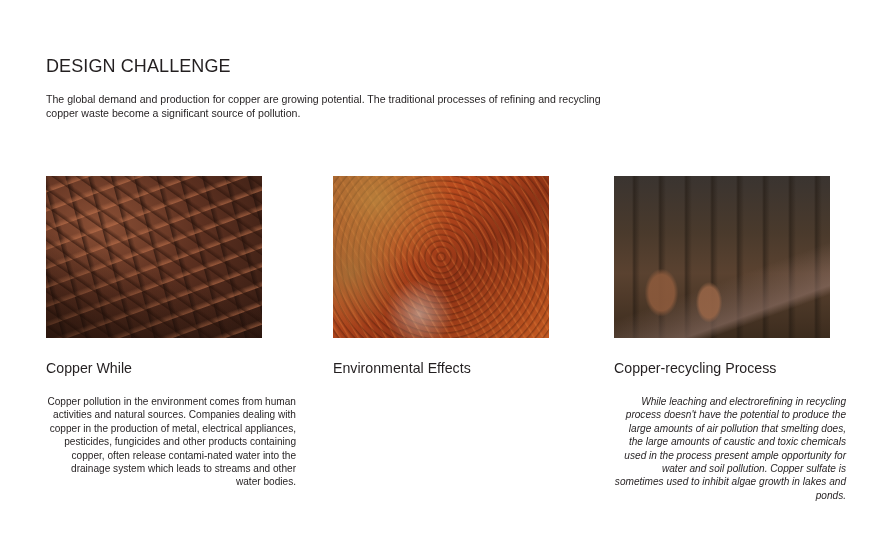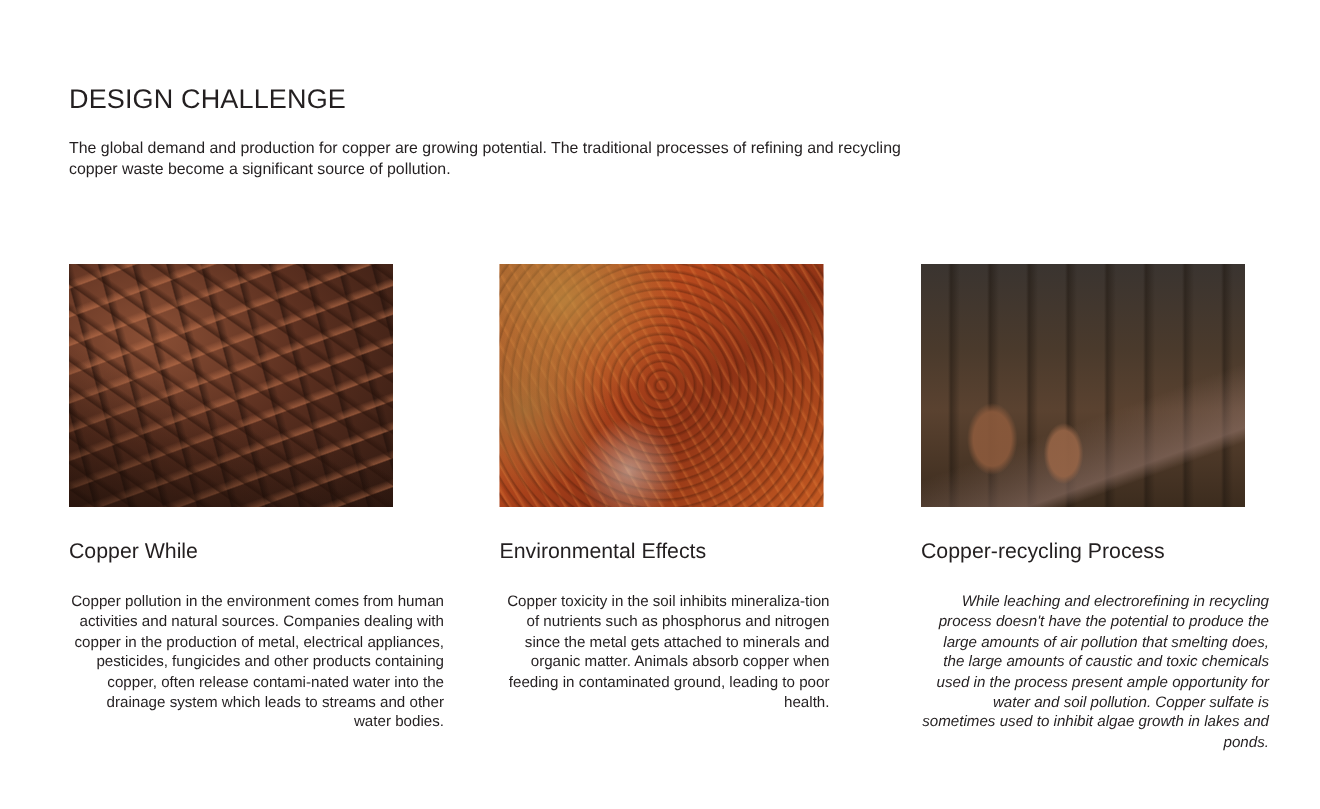--- a/index.html
+++ b/index.html
@@ -110,20 +110,19 @@
 
 <section class="card" id="card-1">
   <div class="card-image photo-copper-waste" role="img" aria-label="Pile of scrap copper pipes and wires"></div>
   <h2 class="card-title">Copper While</h2>
   <p class="card-body">Copper pollution in the environment comes from human activities and natural sources. Companies dealing with copper in the production of metal, electrical appliances, pesticides, fungicides and other products containing copper, often release contami-nated water into the drainage system which leads to streams and other water bodies.</p>
 </section>
 
 <section class="card" id="card-2">
   <div class="card-image photo-soil" role="img" aria-label="Close-up of rust-colored contaminated soil"></div>
   <h2 class="card-title">Environmental Effects</h2>
-  <p class="card-body">Copper toxicity in the soil inhibits mineraliza-tion of nutrients such as phosphorus and nitrogen since the metal gets attached to minerals and organic matter. Animals absorb copper when feeding in contaminated ground, leading to poor health.</p>
 </section>
 
 <section class="card" id="card-3">
   <div class="card-image photo-machine" role="img" aria-label="Scrap yard with recycling grapple machinery"></div>
   <h2 class="card-title">Copper-recycling Process</h2>
   <p class="card-body">While leaching and electrorefining in recycling process doesn't have the potential to produce the large amounts of air pollution that smelting does, the large amounts of caustic and toxic chemicals used in the process present ample opportunity for water and soil pollution. Copper sulfate is sometimes used to inhibit algae growth in lakes and ponds.</p>
 </section>
 
 </body></html>

